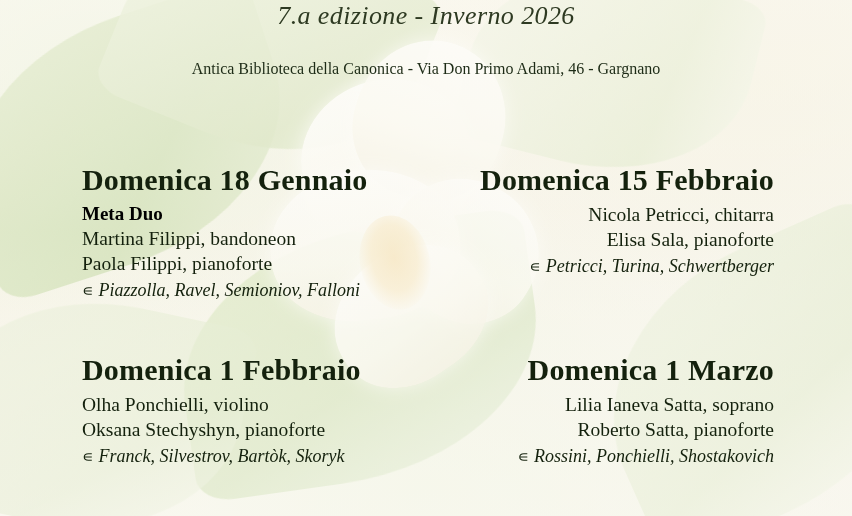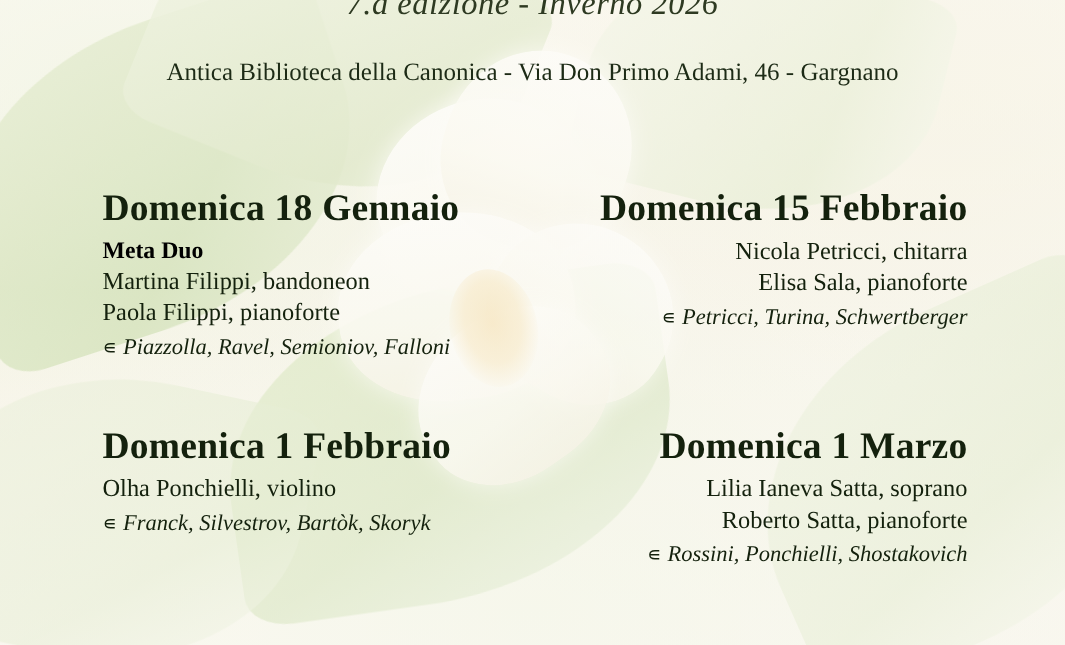--- a/index.html
+++ b/index.html
@@ -68,40 +68,41 @@
     background: linear-gradient(180deg, rgba(252,250,243,.62) 0%, rgba(250,248,240,.48) 45%, rgba(252,250,244,.6) 100%);
   }
 
   
   .page {
     position: relative;
     z-index: 2;
     width: 852px;
     height: 364px;
     box-sizing: border-box;
+    margin-top: 13px;
   }
   .edition {
     position: absolute;
     top: -12px;
     left: 0;
     right: 0;
     text-align: center;
     font-style: italic;
     font-size: 26px;
     color: #2e3a22;
     letter-spacing: .4px;
     white-space: nowrap;
   }
   .venue {
     position: absolute;
     top: 47px;
     left: 0;
     right: 0;
     text-align: center;
-    font-size: 20px;
+    font-size: 16px;
     color: #1d2b16;
   }
 
   .grid {
     position: absolute;
     top: 150px;
     left: 40px;
     right: 40px;
     display: grid;
     grid-template-columns: 1fr 1fr;
@@ -182,20 +183,21 @@
     <div class="cell right">
       <div class="date">Domenica 15 Febbraio</div>
       <div class="performer">Nicola Petricci, chitarra</div>
       <div class="performer">Elisa Sala, pianoforte</div>
       <div class="program"><span class="note-glyph">∊</span><span>Petricci, Turina, Schwertberger</span></div>
     </div>
 
     <div class="cell left">
       <div class="date">Domenica 1 Febbraio</div>
       <div class="performer">Olha Ponchielli, violino</div>
+      <div class="performer">Oksana Stechyshyn, pianoforte</div>
       <div class="program"><span class="note-glyph">∊</span><span>Franck, Silvestrov, Bartòk, Skoryk</span></div>
     </div>
 
     <div class="cell right">
       <div class="date">Domenica 1 Marzo</div>
       <div class="performer">Lilia Ianeva Satta, soprano</div>
       <div class="performer">Roberto Satta, pianoforte</div>
       <div class="program"><span class="note-glyph">∊</span><span>Rossini, Ponchielli, Shostakovich</span></div>
     </div>
 

